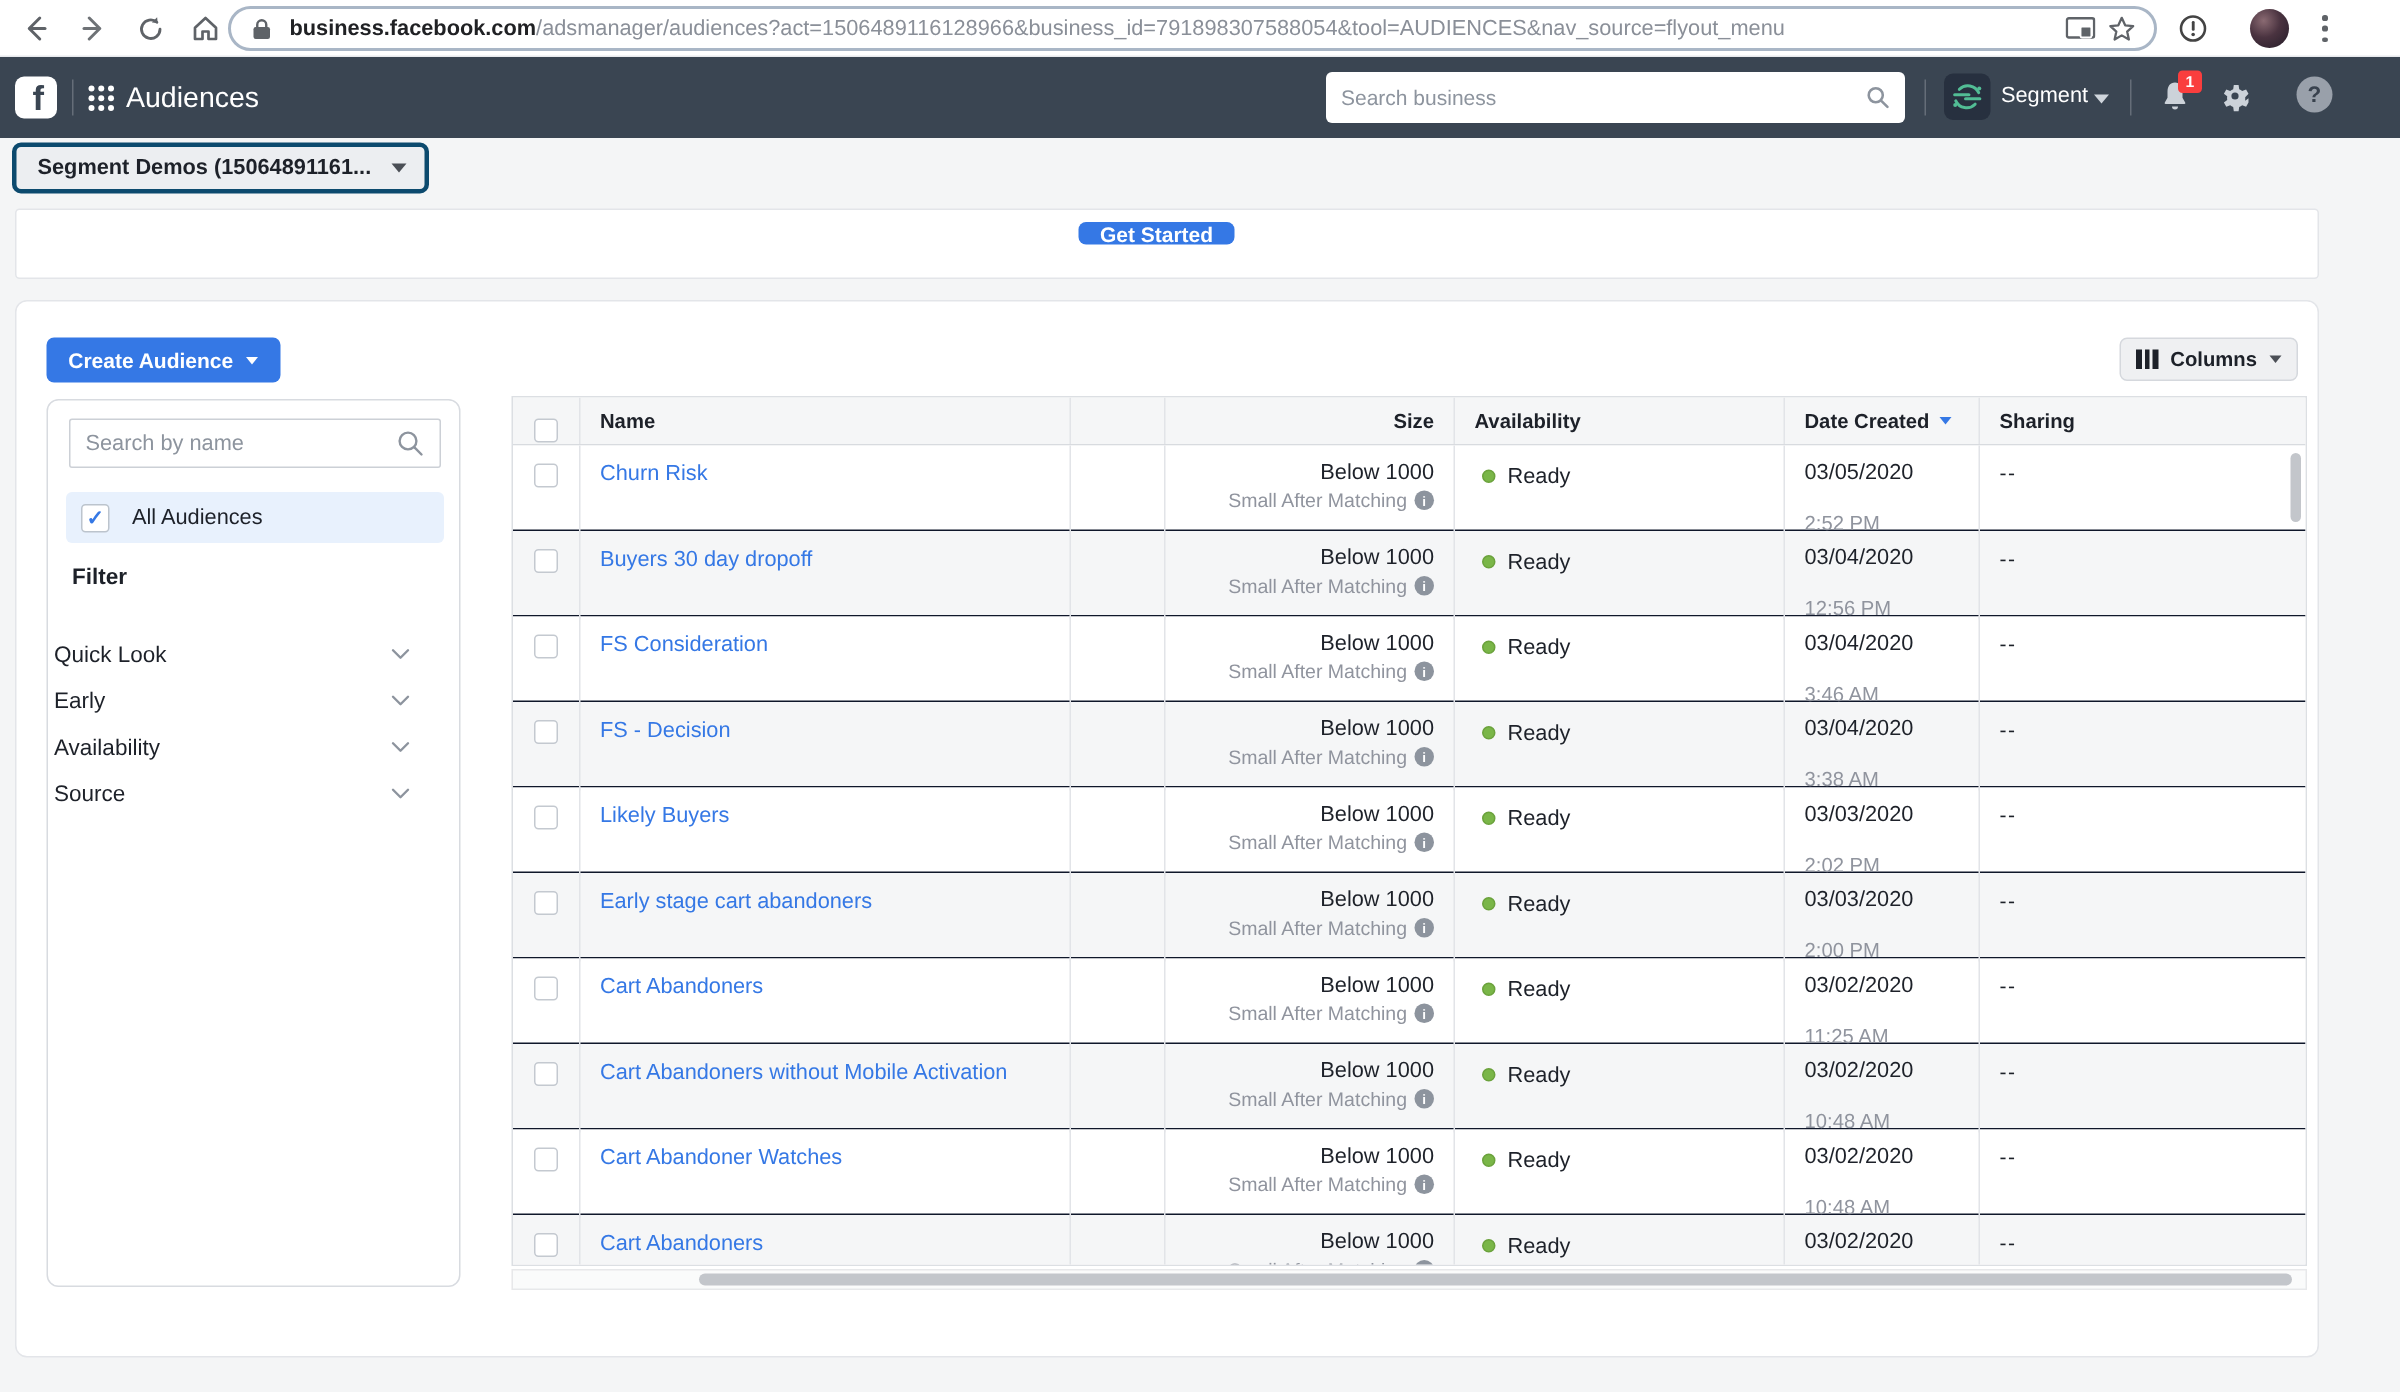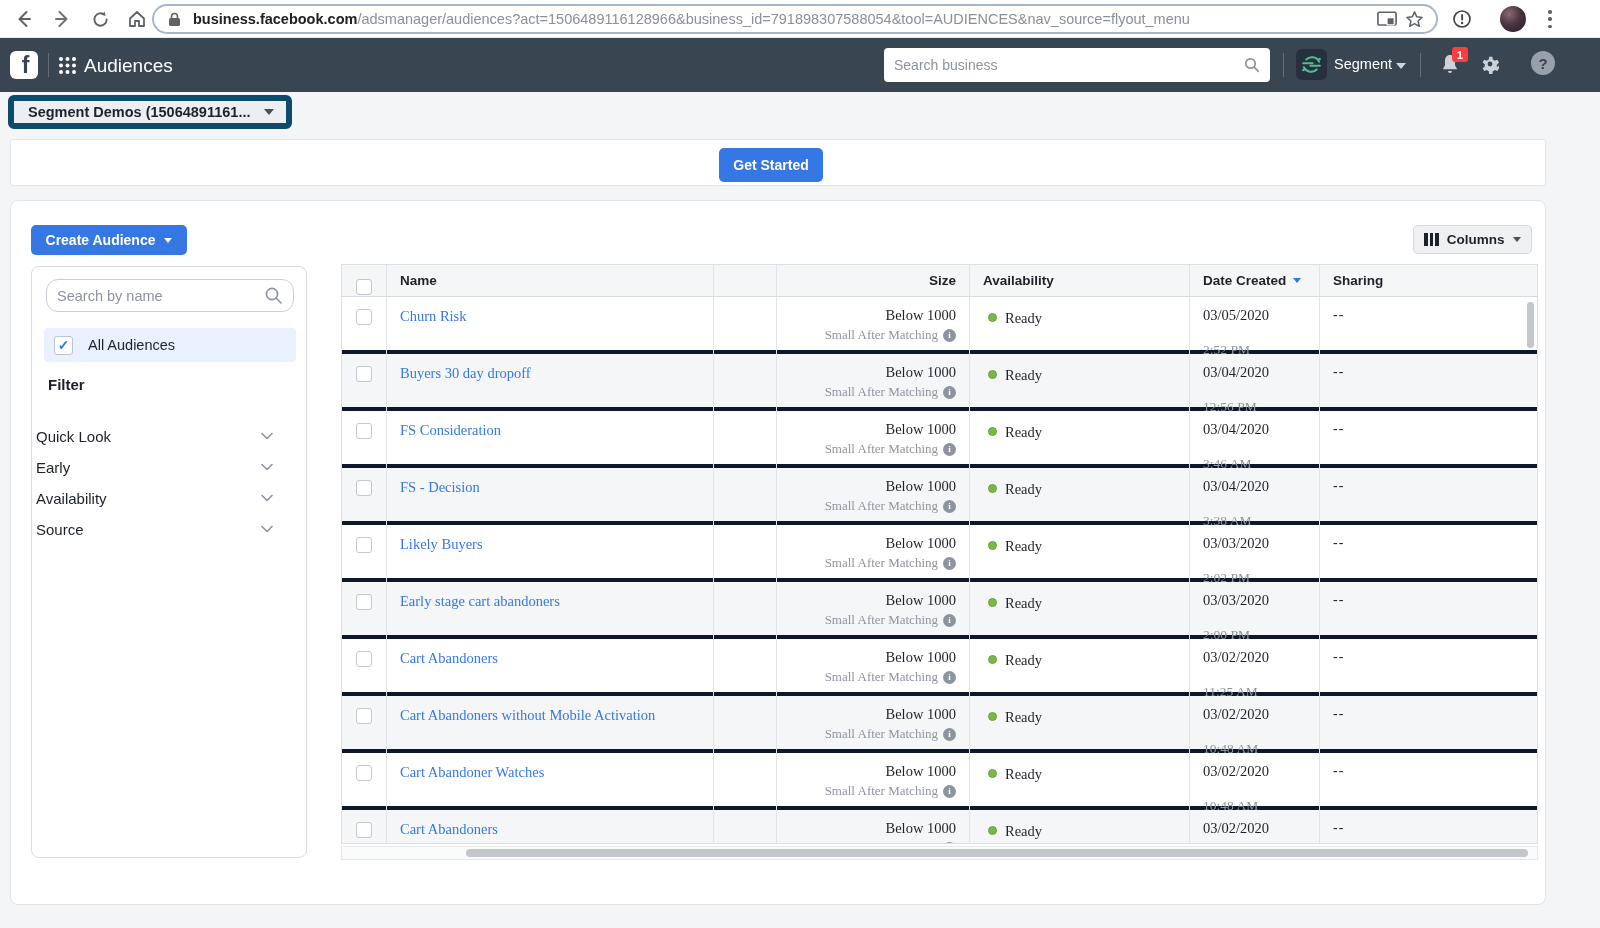--- a/index.html
+++ b/index.html
@@ -31,57 +31,57 @@
   .seg-name { position:absolute; left:1334px; top:18px; color:#fff; font-size:14.5px; font-weight:500; }
   .caret { display:inline-block; width:0; height:0; border-left:5px solid transparent; border-right:5px solid transparent; border-top:6px solid currentColor; }
   .nav-caret { position:absolute; left:1396px; top:25px; color:#cfd5dc; }
   .bell-wrap { position:absolute; left:1438px; top:14px; width:26px; height:26px; }
   .badge { position:absolute; left:14px; top:-5px; min-width:16px; height:15px; background:#fa3e3e; border-radius:3px; color:#fff; font-size:10.5px; font-weight:700; display:flex; align-items:center; justify-content:center; padding:0 3px; }
   .gear-wrap { position:absolute; left:1478px; top:14px; width:26px; height:26px; }
   .help-circle { position:absolute; left:1531px; top:13px; width:24px; height:24px; border-radius:50%; background:#99a0aa; color:#39424e; font-weight:700; font-size:15px; display:flex; align-items:center; justify-content:center; }
 
   
   .page { position:absolute; left:0; top:92px; width:1600px; height:836px; background:#f4f5f6; }
-  .acct-btn { position:absolute; left:8px; top:3px; height:34px; background:#eceef1; border:6px solid #0c4a6e; border-radius:6px; display:flex; align-items:center; gap:14px; padding:0 12px 0 14px; font-size:14.5px; font-weight:700; color:#1d2129; }
+  .acct-btn { position:absolute; left:8px; top:3px; height:34px; background:#eceef1; border:3px solid #0c4a6e; border-radius:6px; display:flex; align-items:center; gap:14px; padding:0 12px 0 14px; font-size:14.5px; font-weight:700; color:#1d2129; }
   .acct-btn .caret { color:#4b4f56; }
   .card { position:absolute; background:#fff; border:1px solid #e3e5e9; border-radius:8px; }
   .gs-card { left:10px; top:47px; width:1536px; height:47px; border-radius:3px; }
   .btn-blue { background:#3578e5; color:#fff; font-weight:700; font-size:14px; border:none; border-radius:5px; display:flex; align-items:center; justify-content:center; gap:9px; font-family:inherit; }
-  .gs-btn { position:absolute; left:708px; top:8px; width:104px; height:34px; }
+  .gs-btn { position:absolute; left:708px; top:8px; width:104px; height:15px; }
   .main-card { left:10px; top:108px; width:1536px; height:705px; }
 
   .create-btn { position:absolute; left:20px; top:24px; width:156px; height:30px; }
   .create-btn .caret { color:#fff; border-top-width:5px; border-left-width:4.5px; border-right-width:4.5px; }
   .columns-btn { position:absolute; left:1402px; top:24px; width:119px; height:29px; background:#eff0f2; border:1px solid #d5d8dd; border-radius:5px; display:flex; align-items:center; justify-content:center; gap:8px; font-size:13.5px; font-weight:700; color:#1d2129; }
   .col-ic { display:flex; gap:2px; }
   .col-ic i { width:3.5px; height:13px; background:#1d2129; }
   .columns-btn .caret { color:#4b4f56; border-top-width:5px; border-left-width:4.5px; border-right-width:4.5px; }
 
   
   .sidebar { position:absolute; left:20px; top:65px; width:276px; height:592px; background:#fff; border:1px solid #d8dbe0; border-radius:8px; }
-  .sb-search { position:absolute; left:14px; top:12px; width:248px; height:33px; border:1px solid #ccd0d6; border-radius:12px; display:flex; align-items:center; padding:0 10px; }
+  .sb-search { position:absolute; left:14px; top:12px; width:248px; height:33px; border:1px solid #ccd0d6; border-radius:2px; display:flex; align-items:center; padding:0 10px; }
   .sb-search input { flex:1; border:none; outline:none; font-size:14.5px; color:#1d2129; font-family:inherit; }
   .sb-search input::placeholder { color:#8d949e; }
   .all-aud { position:absolute; left:12px; top:61px; width:252px; height:34px; background:#e8f1fd; border-radius:4px; display:flex; align-items:center; gap:15px; padding-left:10px; }
   .cb { width:16px; height:16px; background:#fff; border:1px solid #c4c9d0; border-radius:3px; }
   .cb.checked { width:19px; height:19px; border-color:#bcc4cd; display:flex; align-items:center; justify-content:center; color:#3578e5; font-weight:700; font-size:14px; }
   .all-aud span.lbl { font-size:14.5px; color:#1d2129; }
   .filter-h { position:absolute; left:16px; top:109px; font-size:15px; font-weight:700; color:#1d2129; }
   .f-item { position:absolute; left:4px; width:240px; height:22px; display:flex; align-items:center; justify-content:space-between; font-size:15px; color:#1d2129; }
 
   
   .table-wrap { position:absolute; left:330px; top:63px; width:1197px; height:580px; border:1px solid #dcdfe3; overflow:hidden; background:#fff; }
   .thead, .trow { display:grid; grid-template-columns:45px 327px 63px 193px 220px 130px 217px; }
   .thead { height:32px; background:#f5f6f7; border-bottom:1px solid #d8dbdf; }
   .thead > div { display:flex; align-items:center; font-size:13.5px; font-weight:700; color:#1d2129; border-right:1px solid #e2e4e8; padding:0 13px; }
   .thead > div:last-child { border-right:none; }
   .th-size { justify-content:flex-end; }
   .th-date { color:#3578e5; gap:7px; }
   .th-date .caret { border-top-width:5px; border-left-width:4.5px; border-right-width:4.5px; color:#3578e5; }
-  .trow { height:57px; border-bottom:4px solid #0f172a; background:#fff;font-family:Liberation Serif, serif; }
+  .trow { height:57px; border-bottom:1px solid #0f172a; background:#fff; }
   .trow.alt { background:#f5f6f7; }
   .trow > div { border-right:1px solid #e2e4e8; padding:10px 13px 0 13px; }
   .trow > div:last-child { border-right:none; }
   .td-check { display:flex; align-items:flex-start; justify-content:center; padding-top:12px !important; }
   .td-name a { color:#3578e5; font-size:14.5px; text-decoration:none; }
   .td-size { text-align:right; }
   .size-main { font-size:14.5px; color:#1d2129; }
   .size-sub { margin-top:3px; font-size:13px; color:#90949e; display:flex; justify-content:flex-end; align-items:center; gap:5px; }
   .info-ic { width:13px; height:13px; border-radius:50%; background:#8d949e; color:#fff; font-size:9px; font-weight:700; display:inline-flex; align-items:center; justify-content:center; font-style:normal; }
   .td-avail { display:flex; align-items:flex-start; gap:8px; padding-top:13px !important; padding-left:18px !important; }

